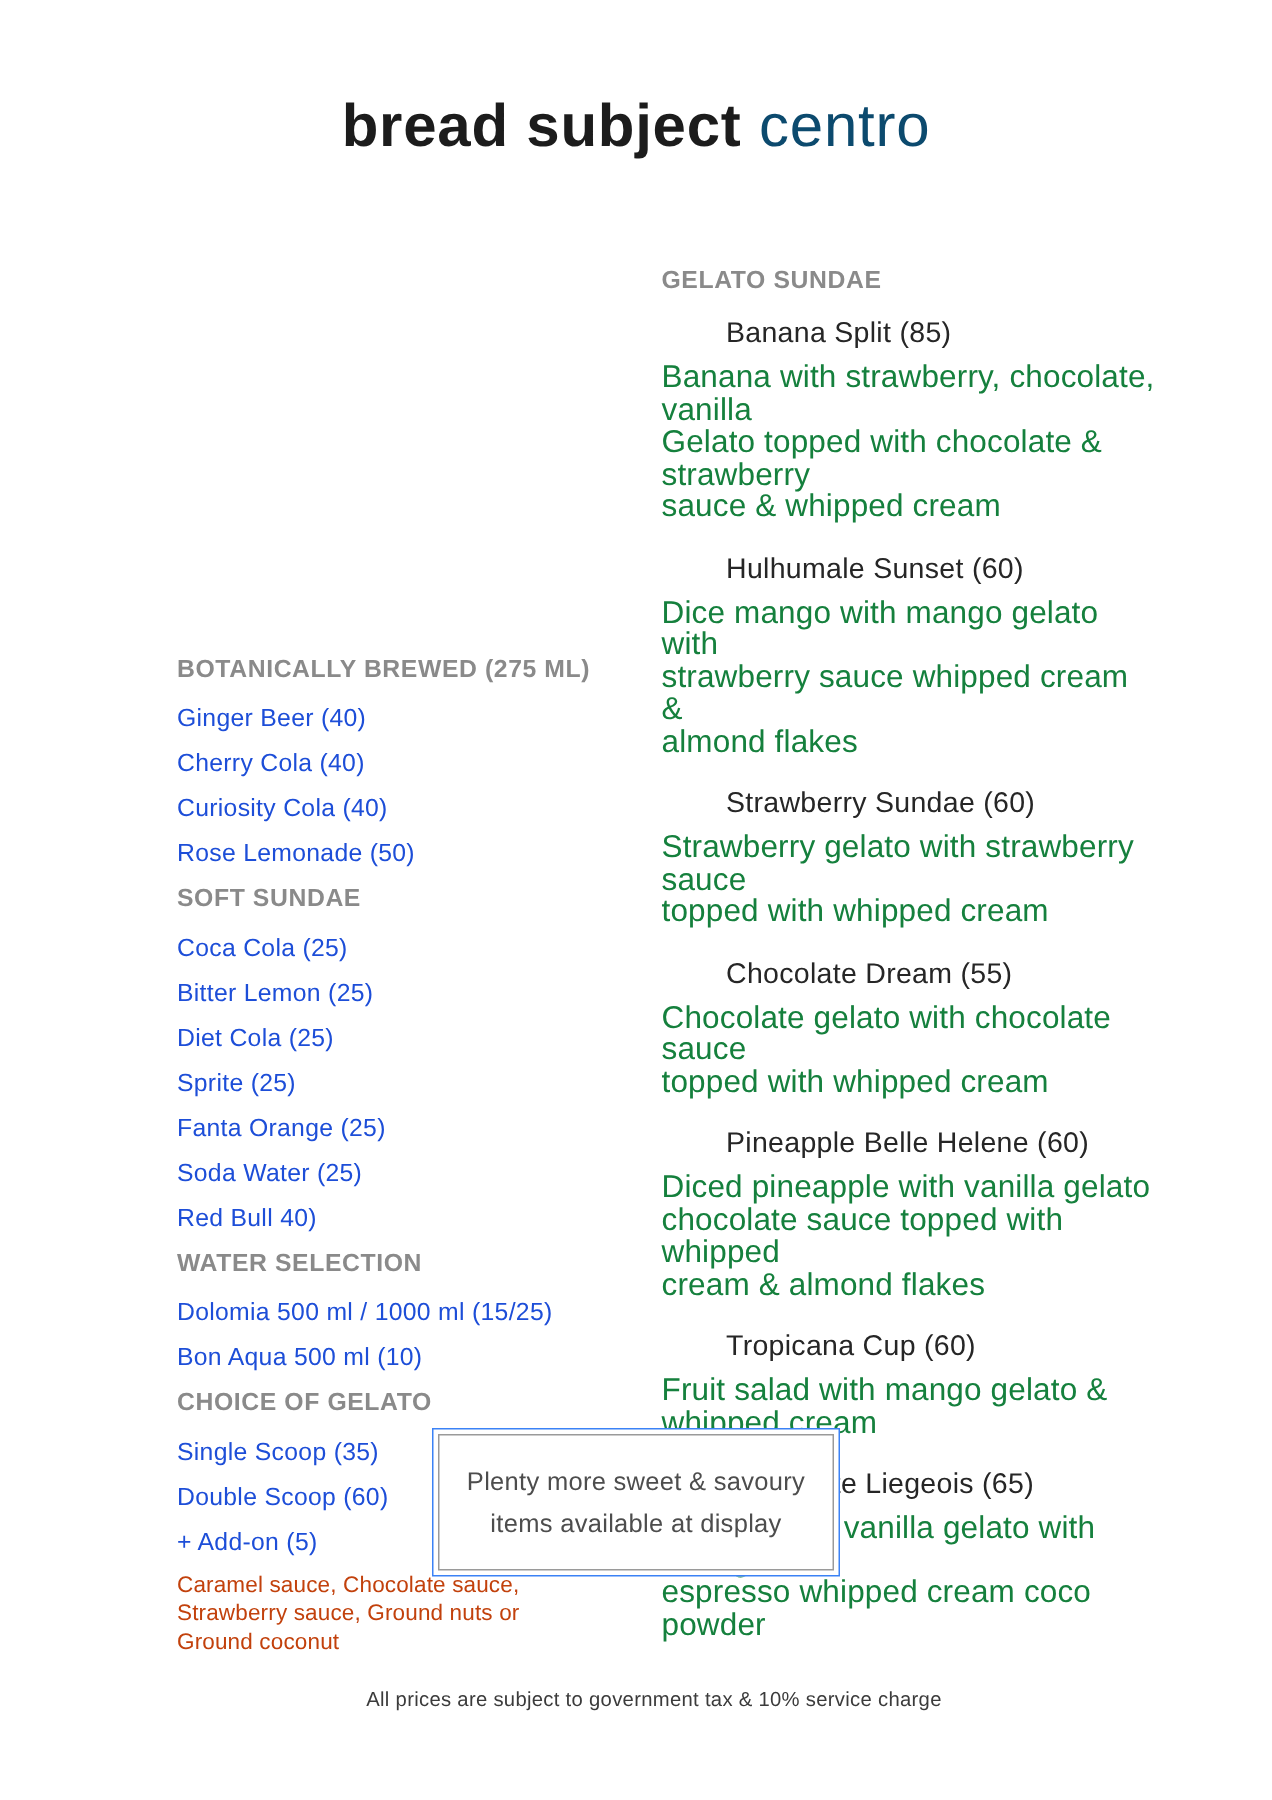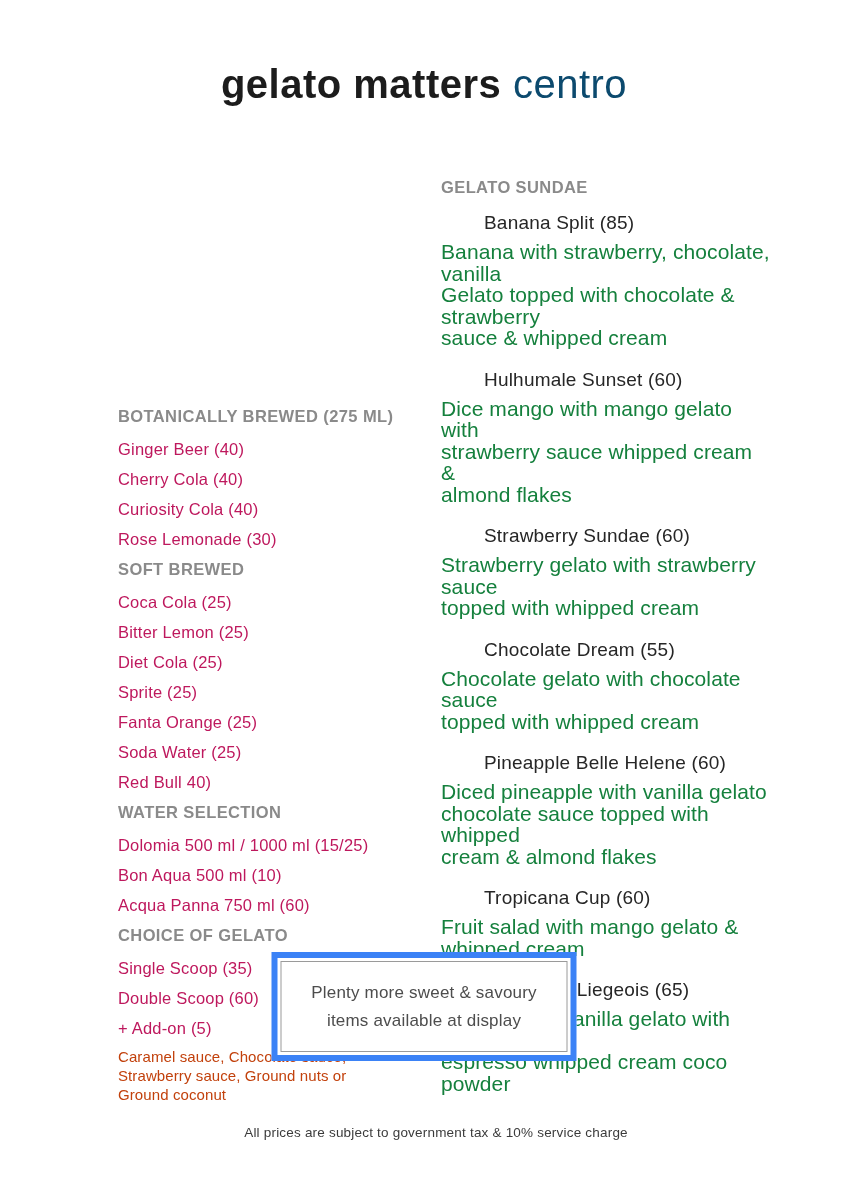--- a/index.html
+++ b/index.html
@@ -35,21 +35,21 @@
     font-size:16.5px;
     font-weight:600;
     letter-spacing:0.4px;
     color:#8a8a8a;
     margin-bottom:16px;
     line-height:17px;
   }
   .menu-item {
     font-size:16.5px;
     font-weight:500;
-    color:#be185d;
+    color:#1d4ed8;
     line-height:17px;
     margin-bottom:13px;
     letter-spacing:0.2px;
   }
   .sec-note {
     font-size:15px;
     color:#c2410c;
     line-height:19px;
     margin-top:-3px;
     white-space:pre-line;
@@ -75,22 +75,22 @@
     white-space:pre-line;
     letter-spacing:0.1px;
   }
 
   
   .note-box {
     position:absolute;
     top:952px;
     left:50%;
     transform:translateX(-50%);
-    width:305px;
-    border:6px solid #3b82f6;
+    width:272px;
+    border:1px solid #3b82f6;
     padding:3px;
     background:#fff;
   }
   .note-box-inner {
     border:1px solid #9a9a9a;
     padding:17px 8px 16px 8px;
     text-align:center;
     font-size:17px;
     color:#4d4d4d;
     line-height:28px;
@@ -110,61 +110,60 @@
     letter-spacing:0.2px;
     padding-left:24px;
   }
 </style>
 </head>
 <body>
 
 <div class="page">
 
   <div class="title">
-    <span class="t-bold">gelato matters</span>
+    <span class="t-bold">bread subject</span>
     <span> </span>
     <span class="t-light">centro</span>
   </div>
 
   <div class="columns">
 
     <div class="col-left">
 
       <div class="section">
         <div class="sec-header">BOTANICALLY BREWED (275 ML)</div>
         <div>
 
         <div class="menu-item">Ginger Beer (40)</div>
             <div class="menu-item">Cherry Cola (40)</div>
             <div class="menu-item">Curiosity Cola (40)</div>
-            <div class="menu-item">Rose Lemonade (30)</div>
-          </div>
-      </div>
-
-      <div class="section">
-        <div class="sec-header">SOFT BREWED</div>
+            <div class="menu-item">Rose Lemonade (50)</div>
+          </div>
+      </div>
+
+      <div class="section">
+        <div class="sec-header">SOFT SUNDAE</div>
         <div>
 
         <div class="menu-item">Coca Cola (25)</div>
             <div class="menu-item">Bitter Lemon (25)</div>
             <div class="menu-item">Diet Cola (25)</div>
             <div class="menu-item">Sprite (25)</div>
             <div class="menu-item">Fanta Orange (25)</div>
             <div class="menu-item">Soda Water (25)</div>
             <div class="menu-item">Red Bull 40)</div>
           </div>
       </div>
 
       <div class="section">
         <div class="sec-header">WATER SELECTION</div>
         <div>
 
         <div class="menu-item">Dolomia 500 ml / 1000 ml (15/25)</div>
             <div class="menu-item">Bon Aqua 500 ml (10)</div>
-            <div class="menu-item">Acqua Panna 750 ml (60)</div>
           </div>
       </div>
 
       <div class="section">
         <div class="sec-header">CHOICE OF GELATO</div>
         <div>
 
         <div class="menu-item">Single Scoop (35)</div>
             <div class="menu-item">Double Scoop (60)</div>
             <div class="menu-item">+ Add-on (5)</div>

